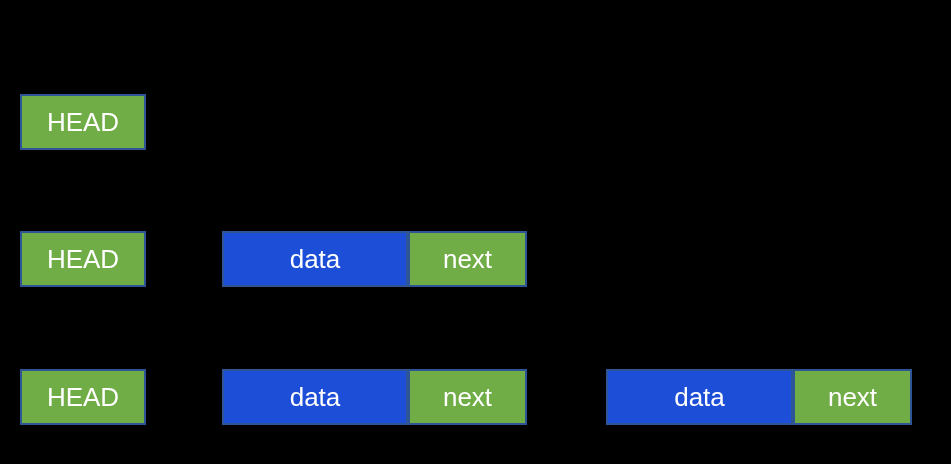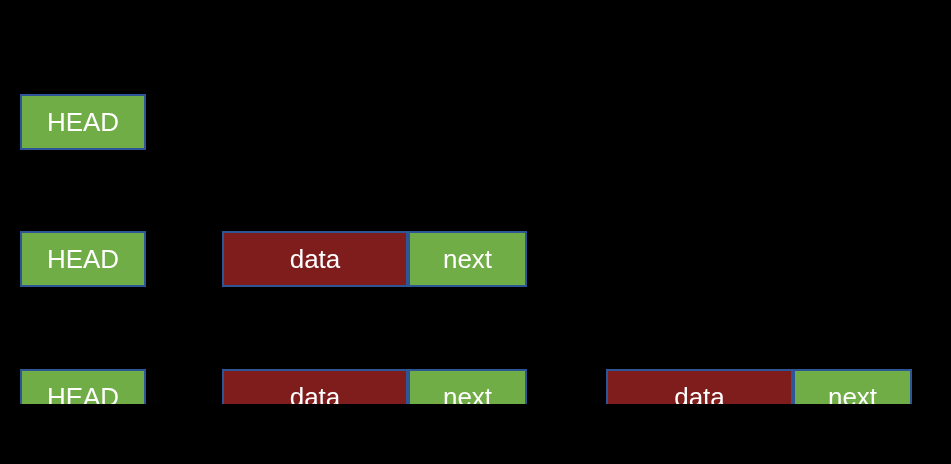--- a/index.html
+++ b/index.html
@@ -3,40 +3,40 @@
 <meta charset="utf-8">
 <style>
   html, body {
     margin: 0;
     padding: 0;
     background: #000000;
   }
   .stage {
     position: relative;
     width: 951px;
-    height: 404px;
+    height: 464px;
     background: #000000;
     overflow: hidden;
     font-family: "Liberation Sans", sans-serif;
   }
   .box {
     position: absolute;
     height: 56px;
     box-sizing: border-box;
     border: 2px solid #2E5596;
     display: flex;
     align-items: center;
     justify-content: center;
     color: #FFFFFF;
     font-size: 26px;
     line-height: 1;
     user-select: none;
   }
   .green { background: #70AD47; }
-  .blue  { background: #7f1d1d; }
+  .blue  { background: #1d4ed8; }
 
   
   .head   { left: 20px;  width: 126px; }
   .data1  { left: 222px; width: 186px; }
   .next1  { left: 408px; width: 119px; }
   .data2  { left: 606px; width: 187px; }
   .next2  { left: 793px; width: 119px; }
 
   
   .row1 { top: 94px; }

